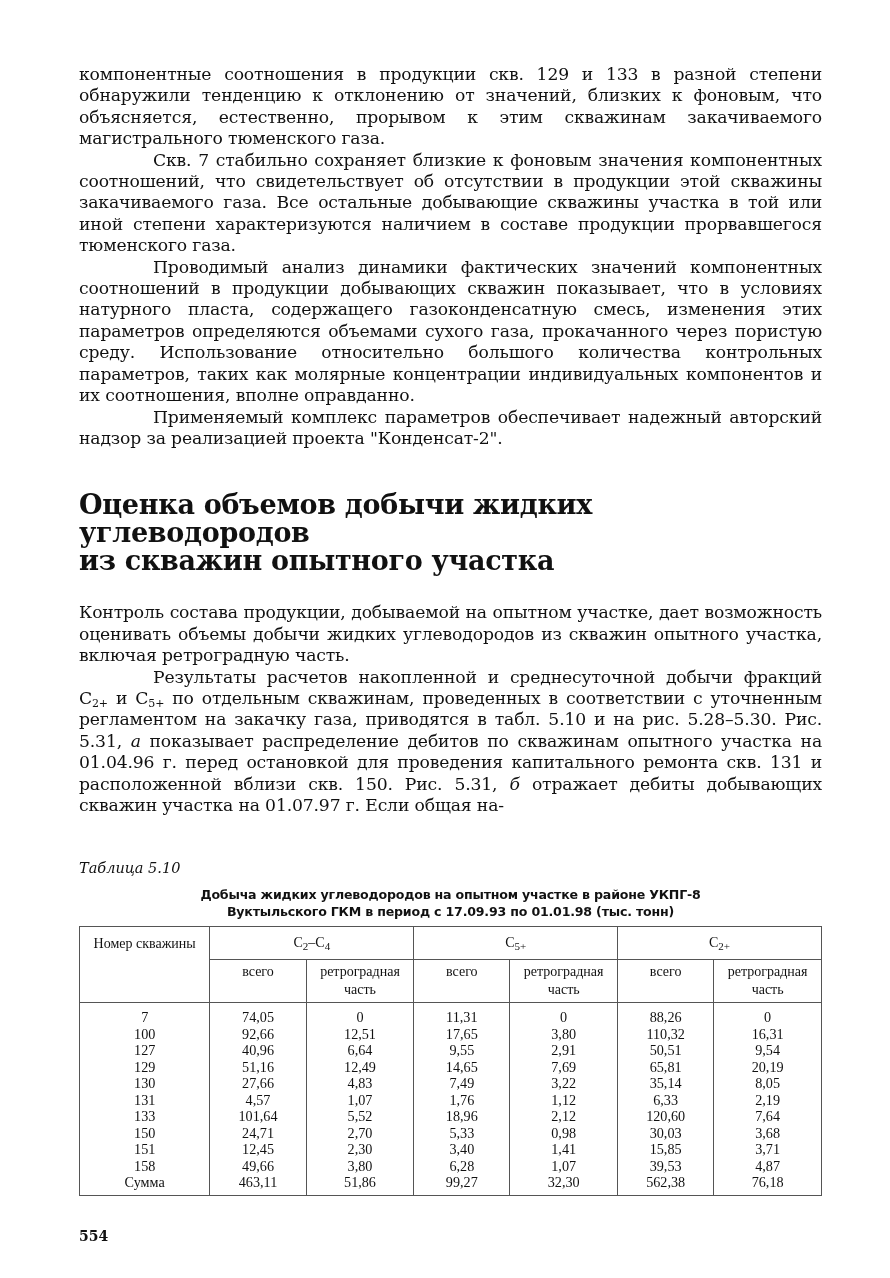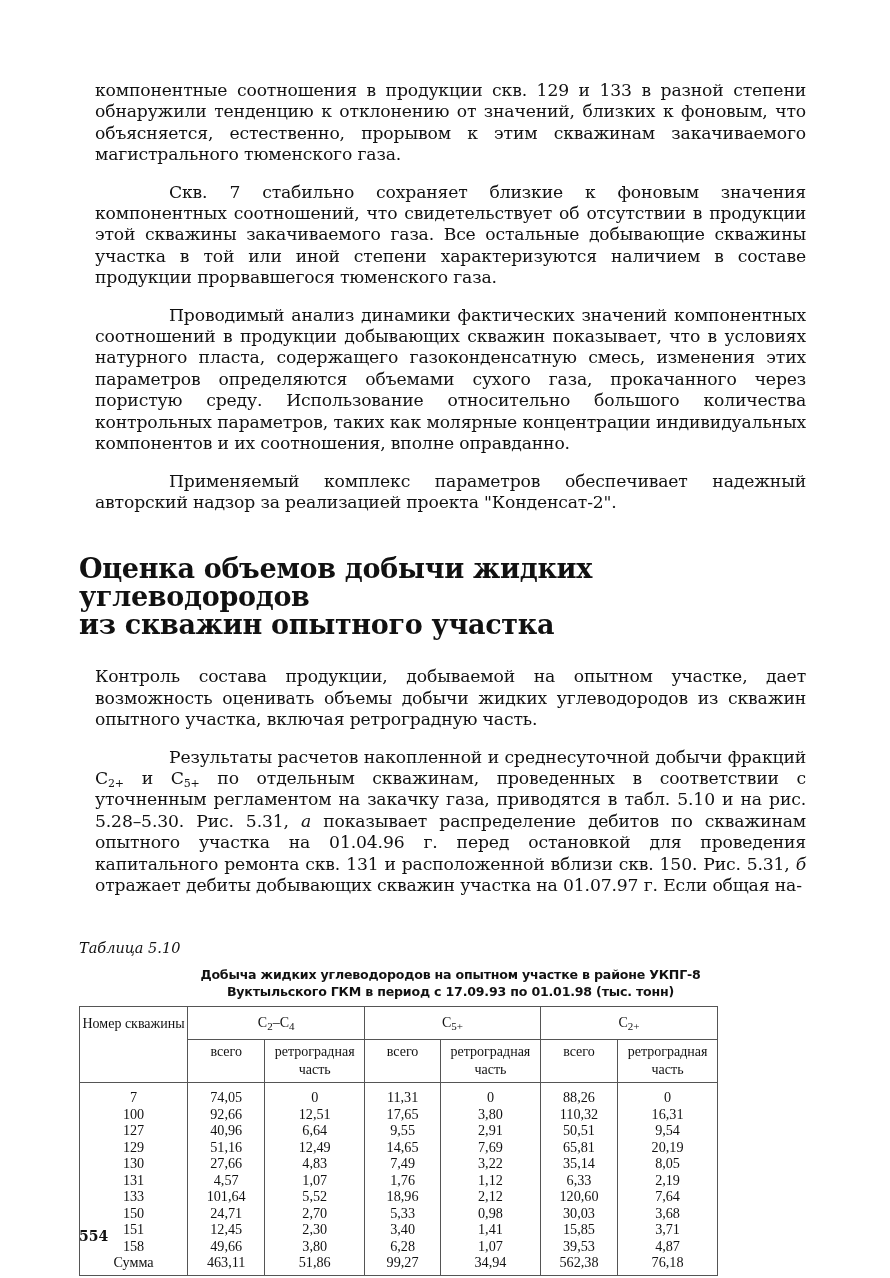--- a/index.html
+++ b/index.html
@@ -4,38 +4,38 @@
 <style>
   html, body { margin: 0; padding: 0; background: #ffffff; }
   body {
     width: 890px; height: 1278px; position: relative; overflow: hidden;
     font-family: "DejaVu Serif", "Liberation Serif", serif;
     color: #111;
   }
   .page { position: absolute; left: 79px; top: 64px; width: 743px; }
   .para {
     font-size: 17.2px; line-height: 21.4px; text-align: justify;
-    margin: 16px; letter-spacing: -0.15px;
+    margin: 0; letter-spacing: -0.15px;
   }
   .para.indent { text-indent: 74px; }
   .heading {
     font-family: "DejaVu Serif", serif; font-weight: bold;
     font-size: 27px; line-height: 28px; margin: 42px 0 27px 0;
     letter-spacing: -0.3px;
   }
   sub { font-size: 11px; vertical-align: -3px; line-height: 0; }
   .tbl-label {
     font-style: italic; font-size: 14.5px; margin-top: 44px; margin-bottom: 10px;
   }
   .tbl-title {
     font-family: "DejaVu Sans", sans-serif; font-weight: bold;
     font-size: 12.6px; line-height: 17px; margin-bottom: 6px; letter-spacing: -0.2px; text-align: center;
   }
   table {
-    border-collapse: collapse; width: 639px; font-size: 13.6px;
+    border-collapse: collapse; width: 743px; font-size: 13.6px;
     font-family: "Liberation Serif", serif;
   }
   th, td { border: 1.5px solid #555; text-align: center; font-weight: normal; }
   th { padding: 3px 2px; line-height: 18px; font-size: 14px; }
   thead tr.top th { height: 26px; }
   th.rowhead { vertical-align: top; padding-top: 8px; width: 132px; }
   tbody td { border-top: none; border-bottom: none; padding: 0; line-height: 16.5px; font-size: 14.2px; }
   tbody tr:first-child td { padding-top: 6px; }
   tbody tr:last-child td { padding-bottom: 4px; border-bottom: 1.5px solid #555; }
   .pageno {
@@ -173,21 +173,21 @@
           <td>6,28</td>
           <td>1,07</td>
           <td>39,53</td>
           <td>4,87</td>
         </tr>
         <tr>
           <td>Сумма</td>
           <td>463,11</td>
           <td>51,86</td>
           <td>99,27</td>
-          <td>34,94</td>
+          <td>32,30</td>
           <td>562,38</td>
           <td>76,18</td>
         </tr>
       </tbody>
   </table>
 </div>
 
 <div class="pageno">554</div>
 
 </body></html>

